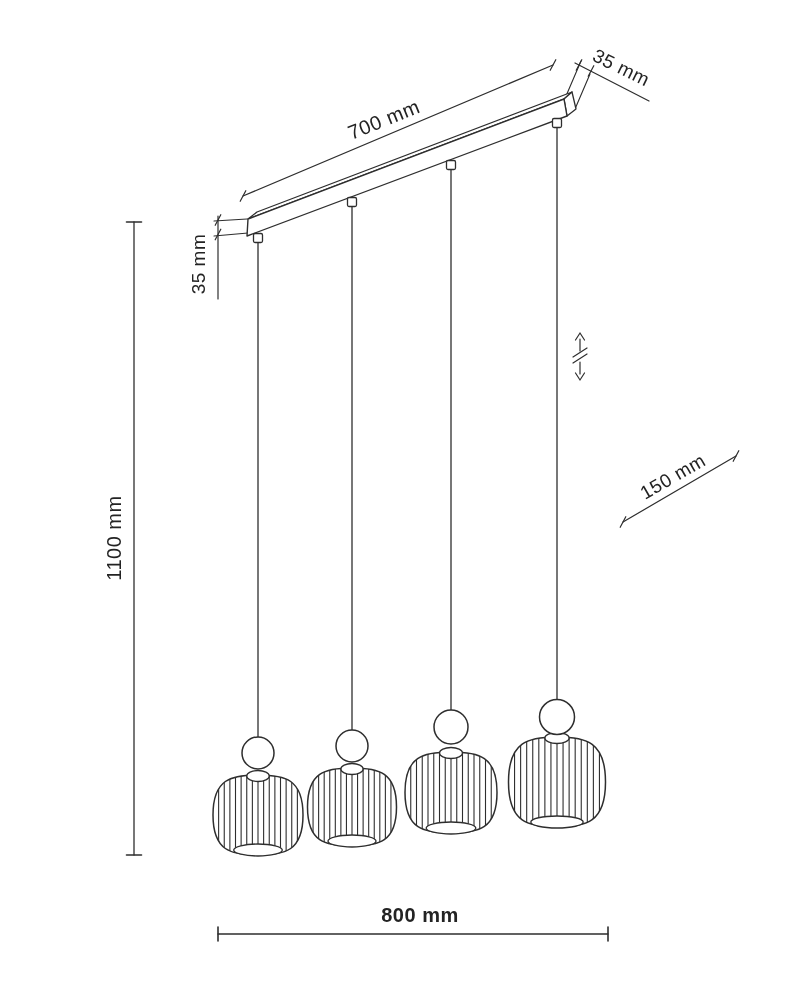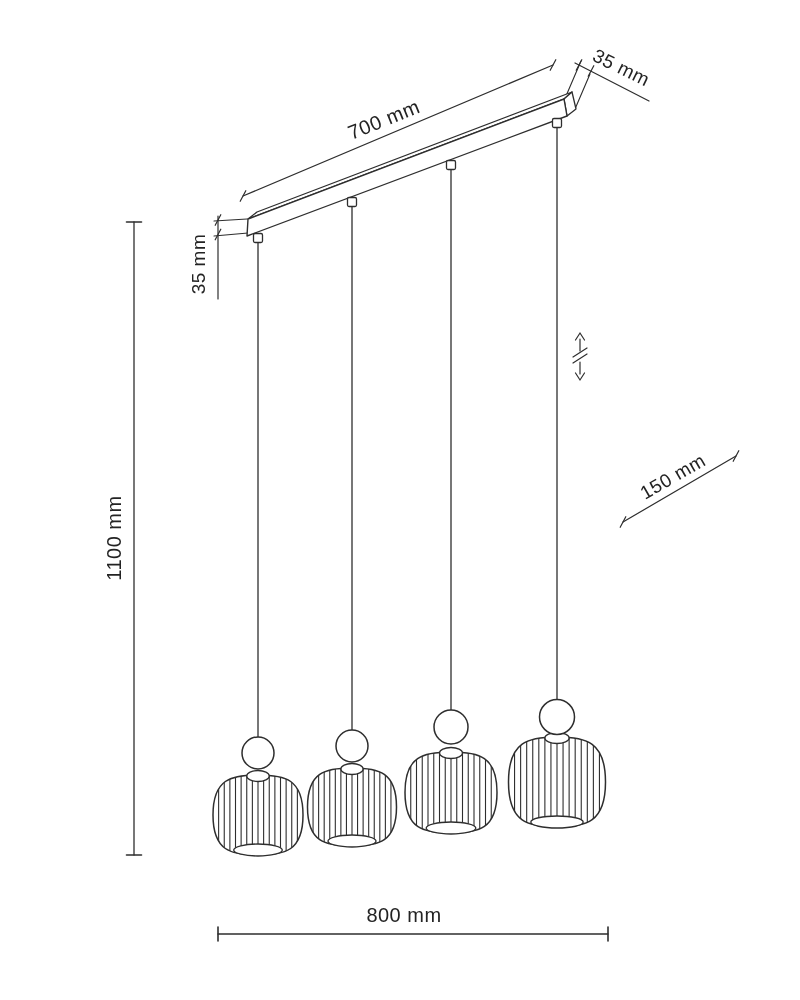--- a/index.html
+++ b/index.html
@@ -11,21 +11,21 @@
   .dim-label{
     position:absolute;white-space:nowrap;color:#232323;
     font-size:20px;font-weight:400;letter-spacing:.5px;
     transform-origin:center center;
   }
   .lbl-700 {left:384px;top:120px;transform:translate(-50%,-50%) rotate(-22deg);}
   .lbl-35t {left:621px;top:68px; transform:translate(-50%,-50%) rotate(26deg);font-size:19px;}
   .lbl-35l {left:199px;top:264px;transform:translate(-50%,-50%) rotate(-90deg);font-size:19px;}
   .lbl-1100{left:114px;top:538px;transform:translate(-50%,-50%) rotate(-90deg);}
   .lbl-150 {left:673px;top:477px;transform:translate(-50%,-50%) rotate(-30deg);font-size:19px;}
-  .lbl-800 {left:404px;top:915px;transform:translate(-50%,-50%);}
+  .lbl-800 {left:420px;top:915px;transform:translate(-50%,-50%);font-weight:bold;}
 </style>
 </head>
 <body>
 
 <div class="canvas">
   <svg id="drawing" width="800" height="1000" viewBox="0 0 800 1000">
       <g>
         <line x1="243" y1="196" x2="553" y2="65" stroke="#2e2e2e" stroke-width="1.2" stroke-linecap="round"></line>
         <line x1="240.2" y1="201.3" x2="245.8" y2="190.7" stroke="#2e2e2e" stroke-width="1.2" stroke-linecap="round"></line>
         <line x1="550.2" y1="70.3" x2="555.8" y2="59.7" stroke="#2e2e2e" stroke-width="1.2" stroke-linecap="round"></line>

